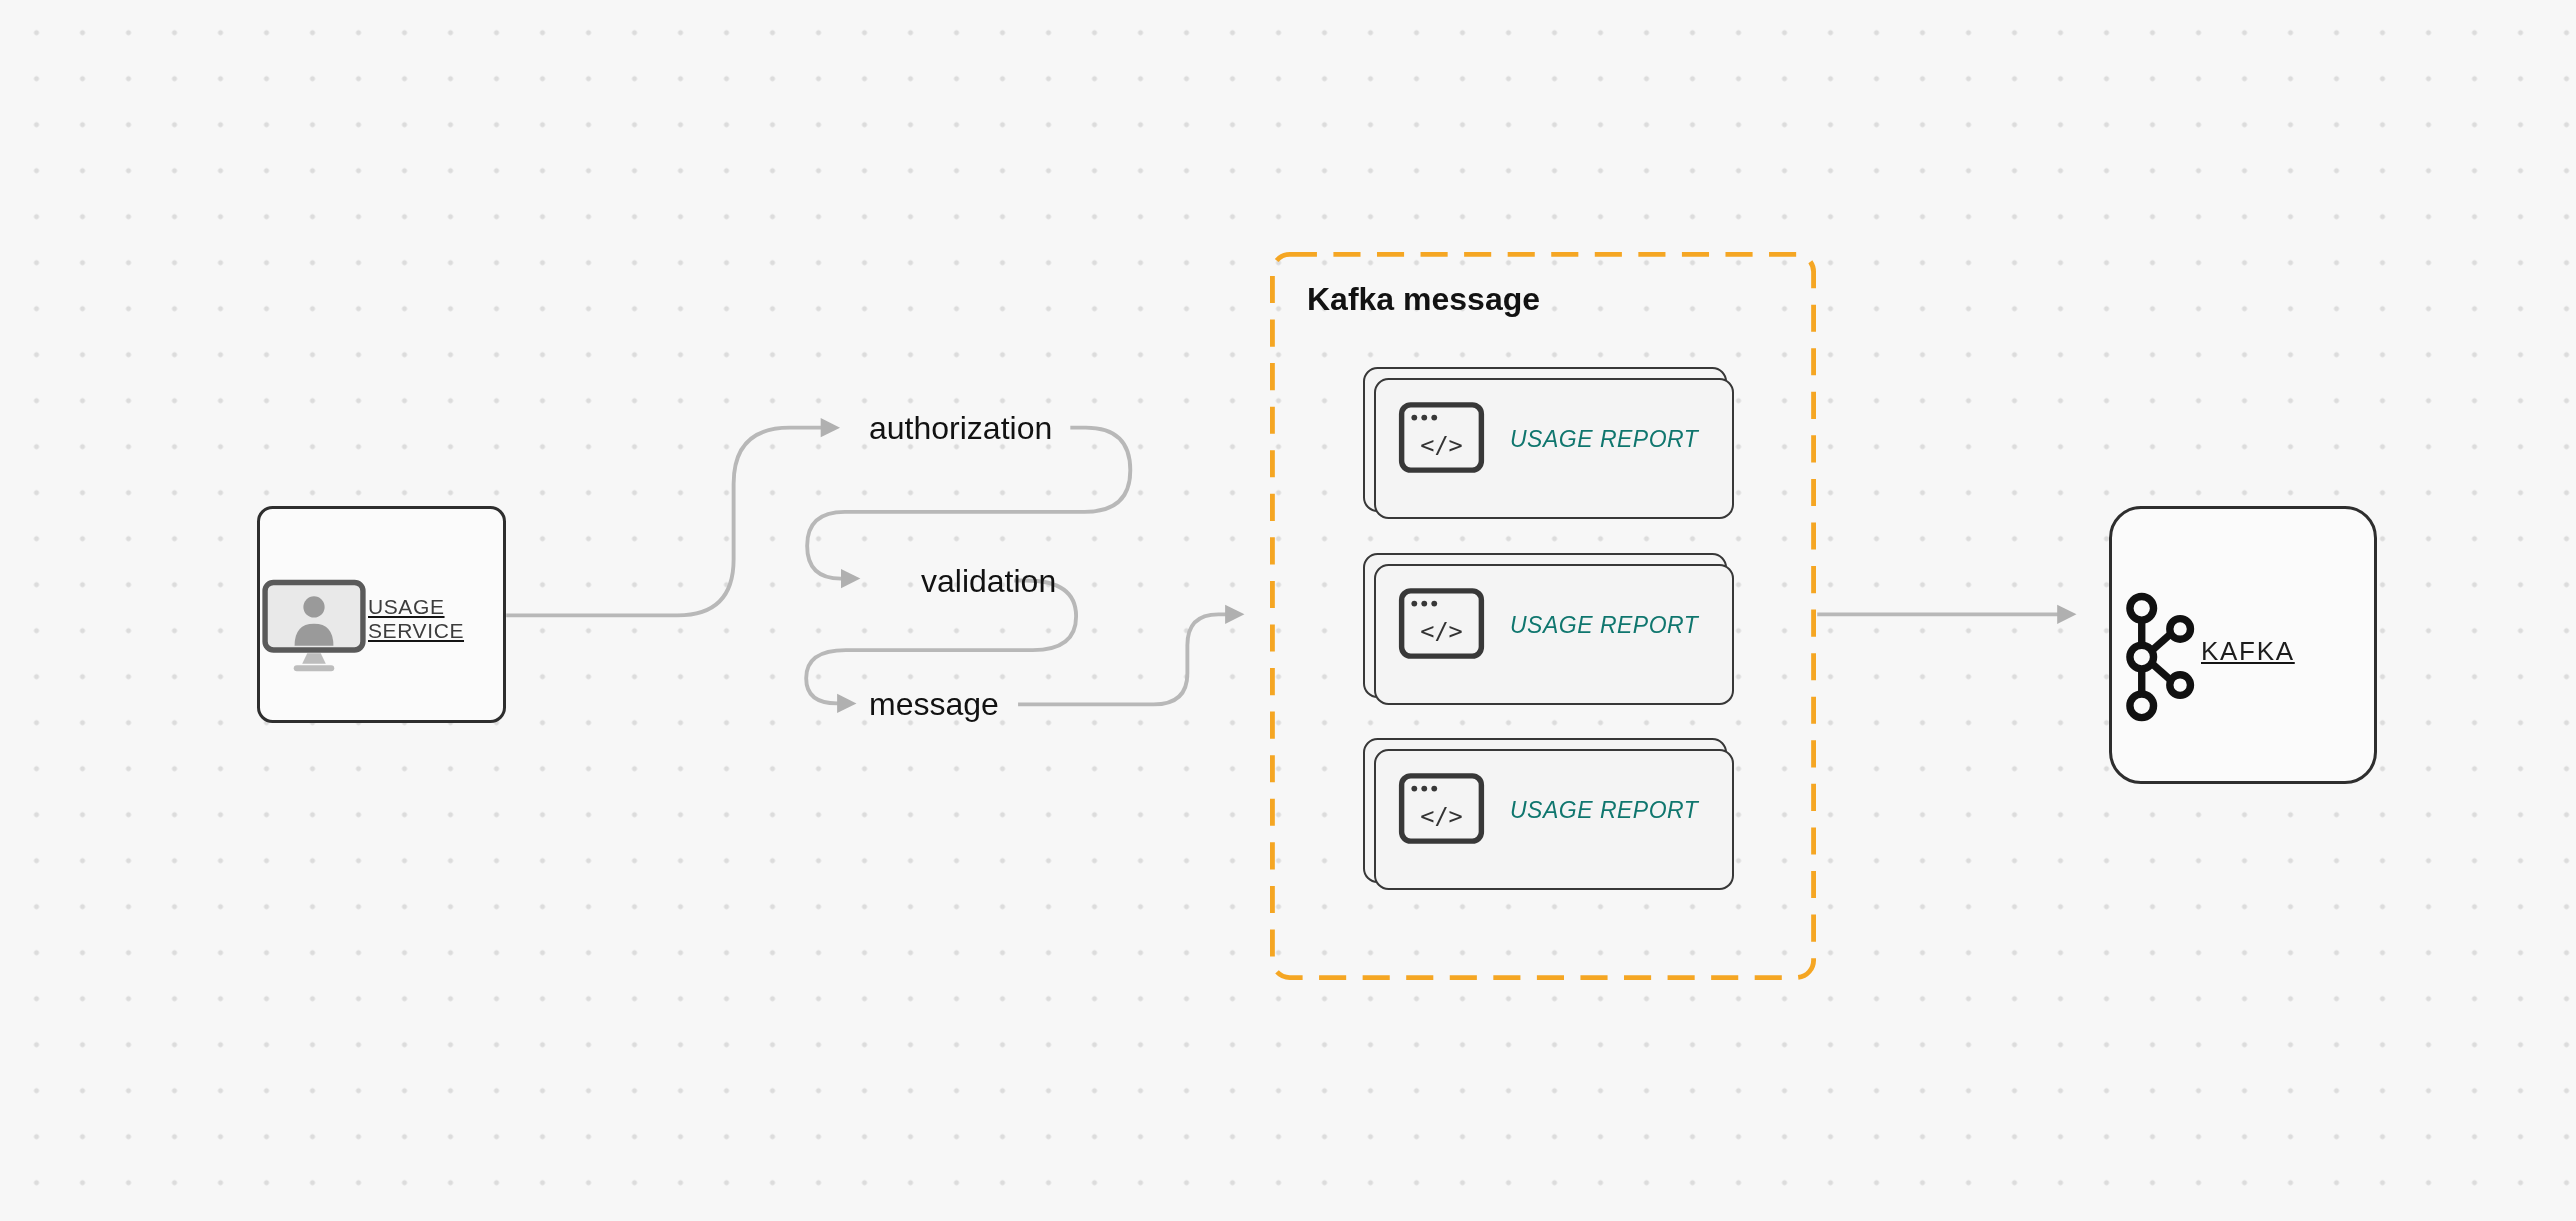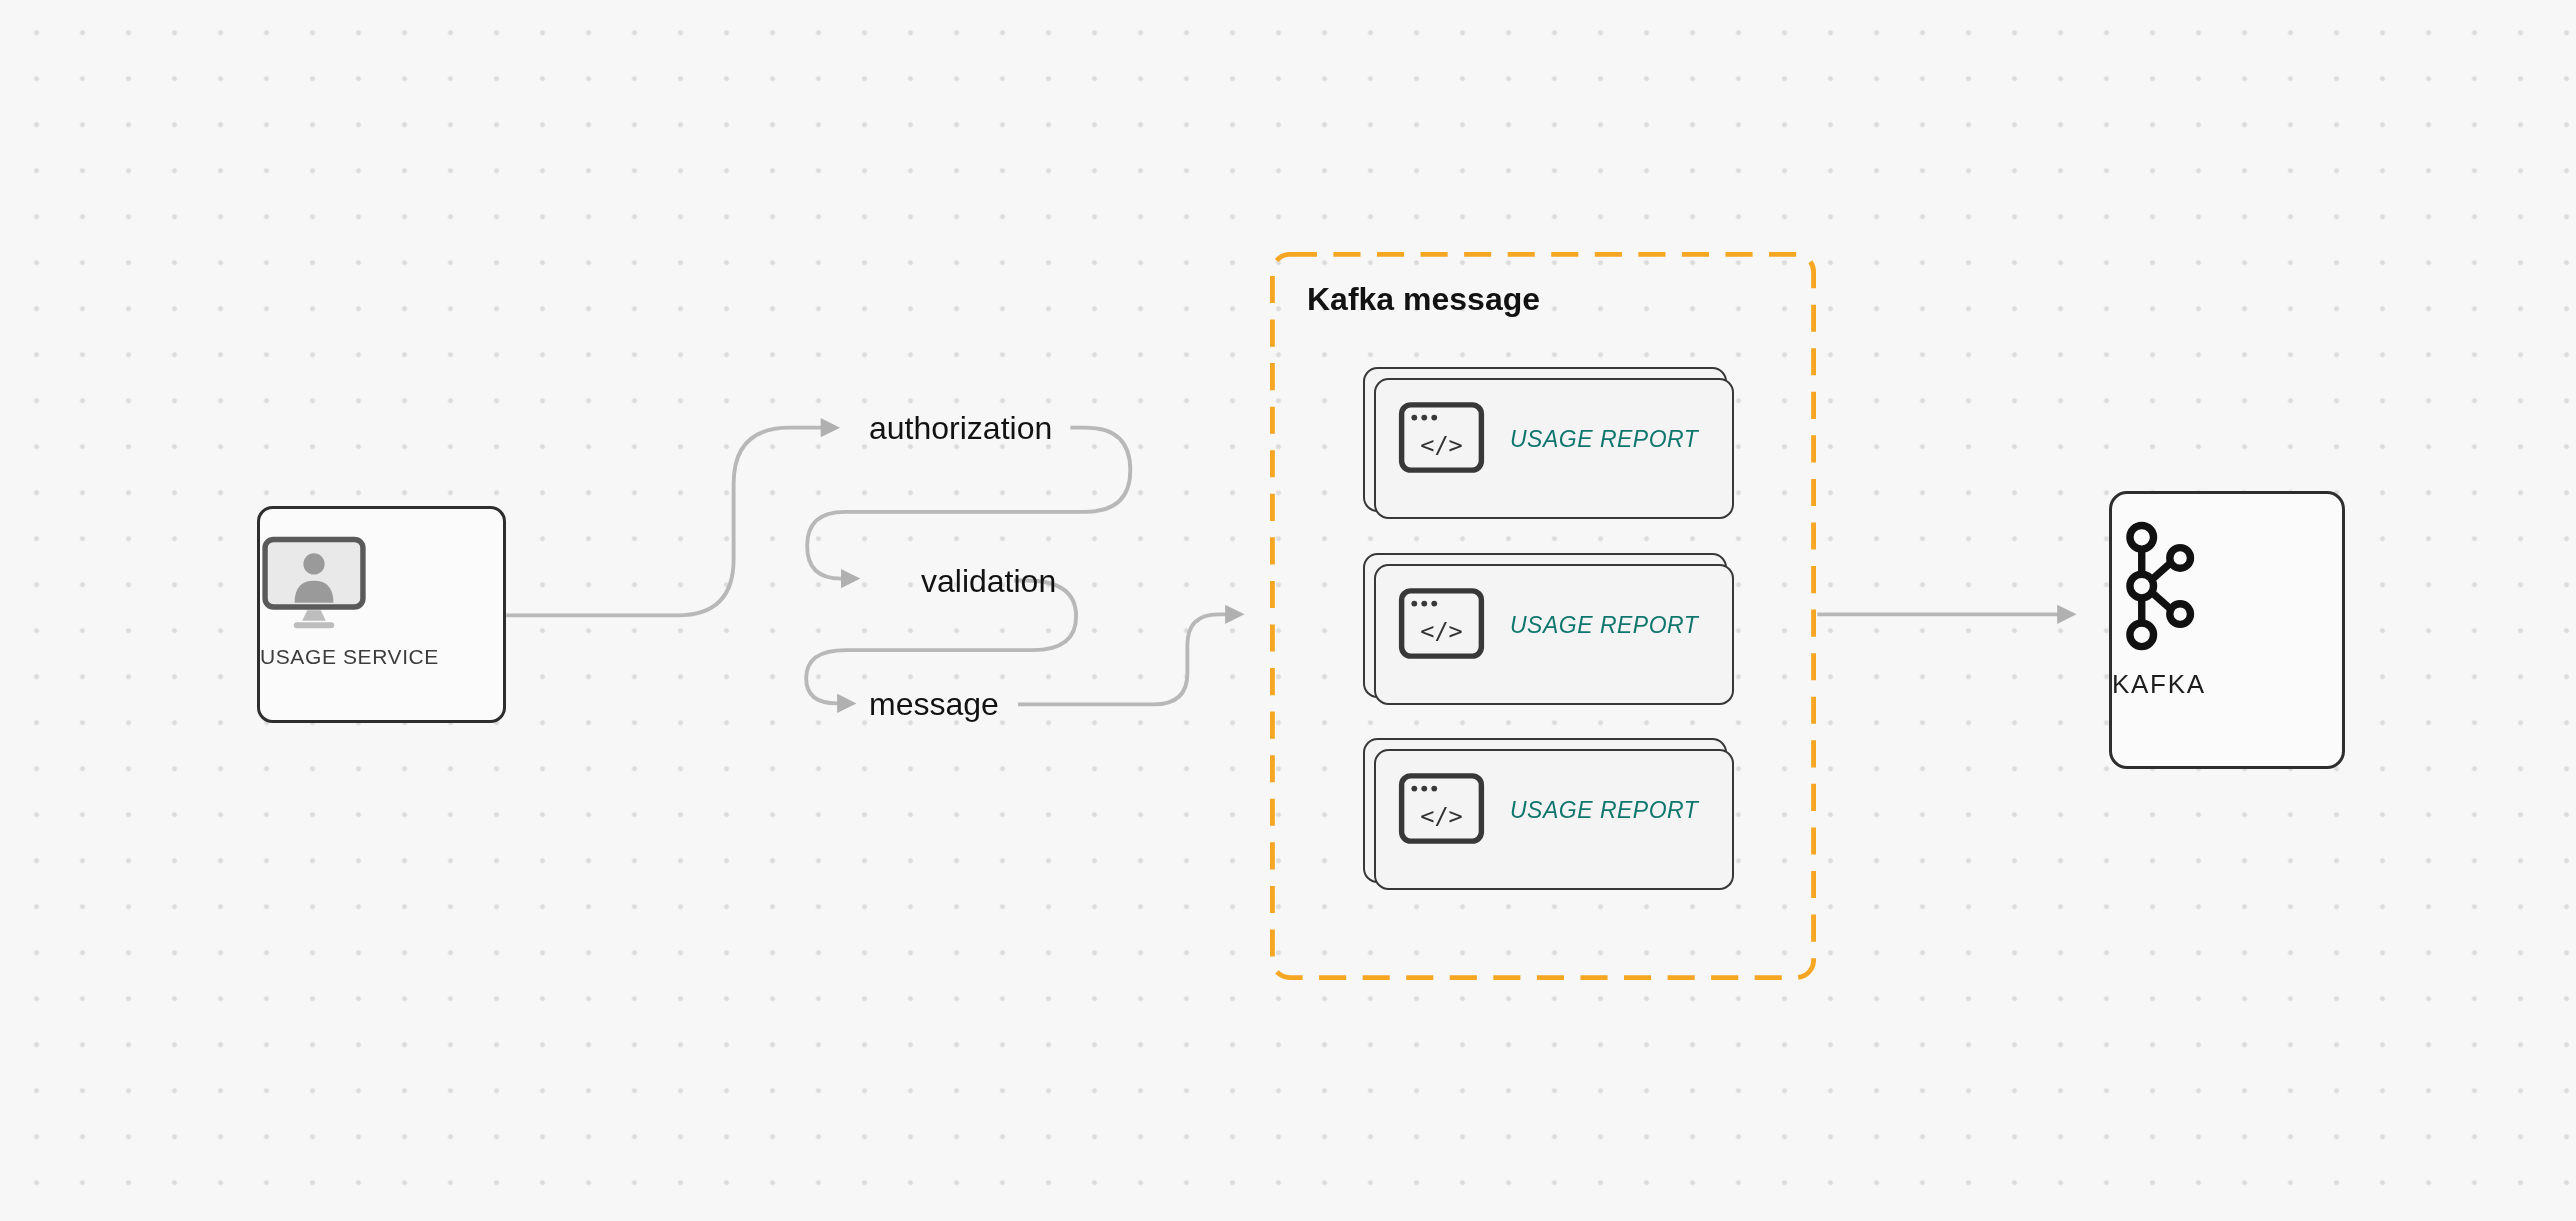--- a/index.html
+++ b/index.html
@@ -33,32 +33,34 @@
   .arrowhead-fill { fill: var(--arrowhead-gray, #b0b0b0); }
 
   
   .node {
     position: absolute;
     box-sizing: border-box;
     background: #fbfbfb;
     border: 3.4px solid var(--node-border, #2e2e2e);
     border-radius: 15.5px;
     display: flex;
-    flex-direction: column;
+    flex-direction: row;
+    align-items: center;
     z-index: 2;
+    text-decoration: underline;
   }
   .node-usage-service { left: 257px; top: 506px; width: 249px; height: 217px; }
   .node-usage-service .node-icon { margin-top: 25px; }
   .node-usage-service .node-label {
     margin-top: 9.7px;
     font-size: 21px;
     letter-spacing: 0.6px;
     color: #3c3c3c;
   }
-  .node-kafka { left: 2109px; top: 491px; width: 236px; height: 278px; border-width: 3.9px; border-radius: 18px; }
+  .node-kafka { left: 2109px; top: 506px; width: 268px; height: 278px; border-width: 3.9px; border-radius: 32px; }
   .node-kafka .node-icon { margin-top: 27px; }
   .node-kafka .node-label {
     margin-top: 13.5px;
     font-size: 26px;
     letter-spacing: 1.7px;
     color: #1d1d1d;
   }
 
   
   .step-label {

